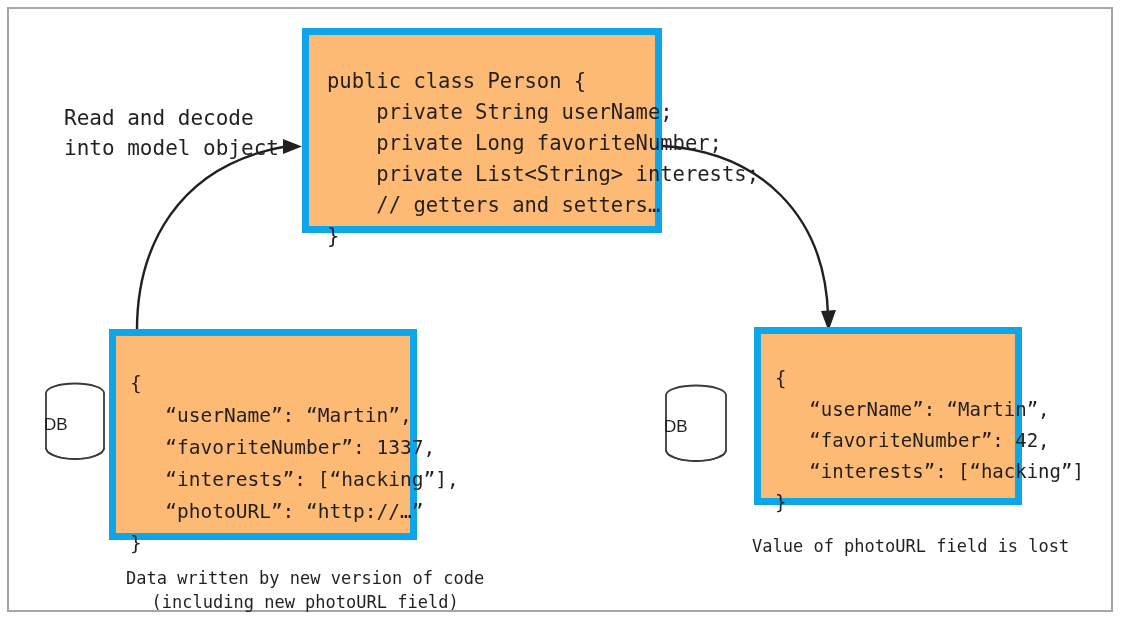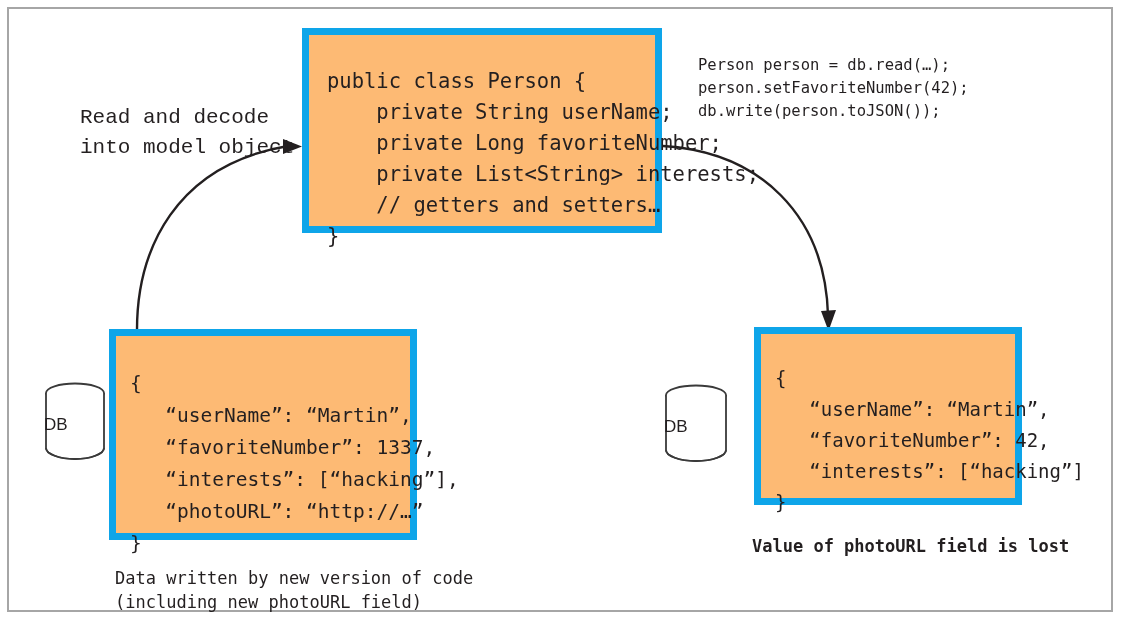--- a/index.html
+++ b/index.html
@@ -82,25 +82,24 @@
     line-height: 31px;
   }
 
   
   .txt {
     position: absolute;
     color: #231f20;
     white-space: pre;
   }
   .label-read {
-    left: 80px;
+    left: 64px;
     top: 82px;
     font-size: 21px;
     line-height: 30px;
-    font-family: Liberation Mono, monospace;
   }
   .label-update {
     left: 843px;
     top: 201px;
     font-size: 21px;
     line-height: 30px;
   }
   .snippet-right {
     left: 698px;
     top: 38px;
@@ -108,31 +107,31 @@
     line-height: 23px;
     color: #231f20;
   }
   .caption-code {
     left: 315px;
     top: 240px;
     font-size: 17px;
     line-height: 24px;
   }
   .caption-left {
-    left: 115px;
+    left: 126px;
     top: 549px;
     font-size: 17px;
     line-height: 24px;
+    text-align: center;
   }
   .caption-right {
     left: 752px;
     top: 517px;
     font-size: 17px;
     line-height: 24px;
-    font-weight: bold;
   }
 
   
   .db {
     position: absolute;
   }
   .db-left  { left: 44px;  top: 382px; width: 62px; height: 84px; }
   .db-right { left: 664px; top: 384px; width: 64px; height: 84px; }
   .db svg { display: block; overflow: visible; }
   .db-label {
@@ -185,23 +184,20 @@
 
   <div class="box code-box">
     <pre class="code-lines">public class Person {
     private String userName;
     private Long favoriteNumber;
     private List&lt;String&gt; interests;
     // getters and setters…
 }</pre>
   </div>
 
-  <pre class="txt snippet-right">Person person = db.read(…);
-person.setFavoriteNumber(42);
-db.write(person.toJSON());</pre>
 
   <pre class="txt label-read">Read and decode
 into model object</pre>
 
   <div class="db db-left">
     <svg width="62" height="84" viewBox="0 0 62 84" xmlns="http://www.w3.org/2000/svg">
       <ellipse cx="31" cy="11" rx="29" ry="9.5" fill="#ffffff" stroke="#3a3a3a" stroke-width="1.8"></ellipse>
       <path d="M 2 11 L 2 66 C 2 72 15.5 77 31 77 C 46.5 77 60 72 60 66 L 60 11" fill="#ffffff" stroke="#3a3a3a" stroke-width="1.8"></path>
       <path d="M 2 66 C 2 72 15.5 77 31 77 C 46.5 77 60 72 60 66" fill="none" stroke="#3a3a3a" stroke-width="1.8"></path>
     </svg>

